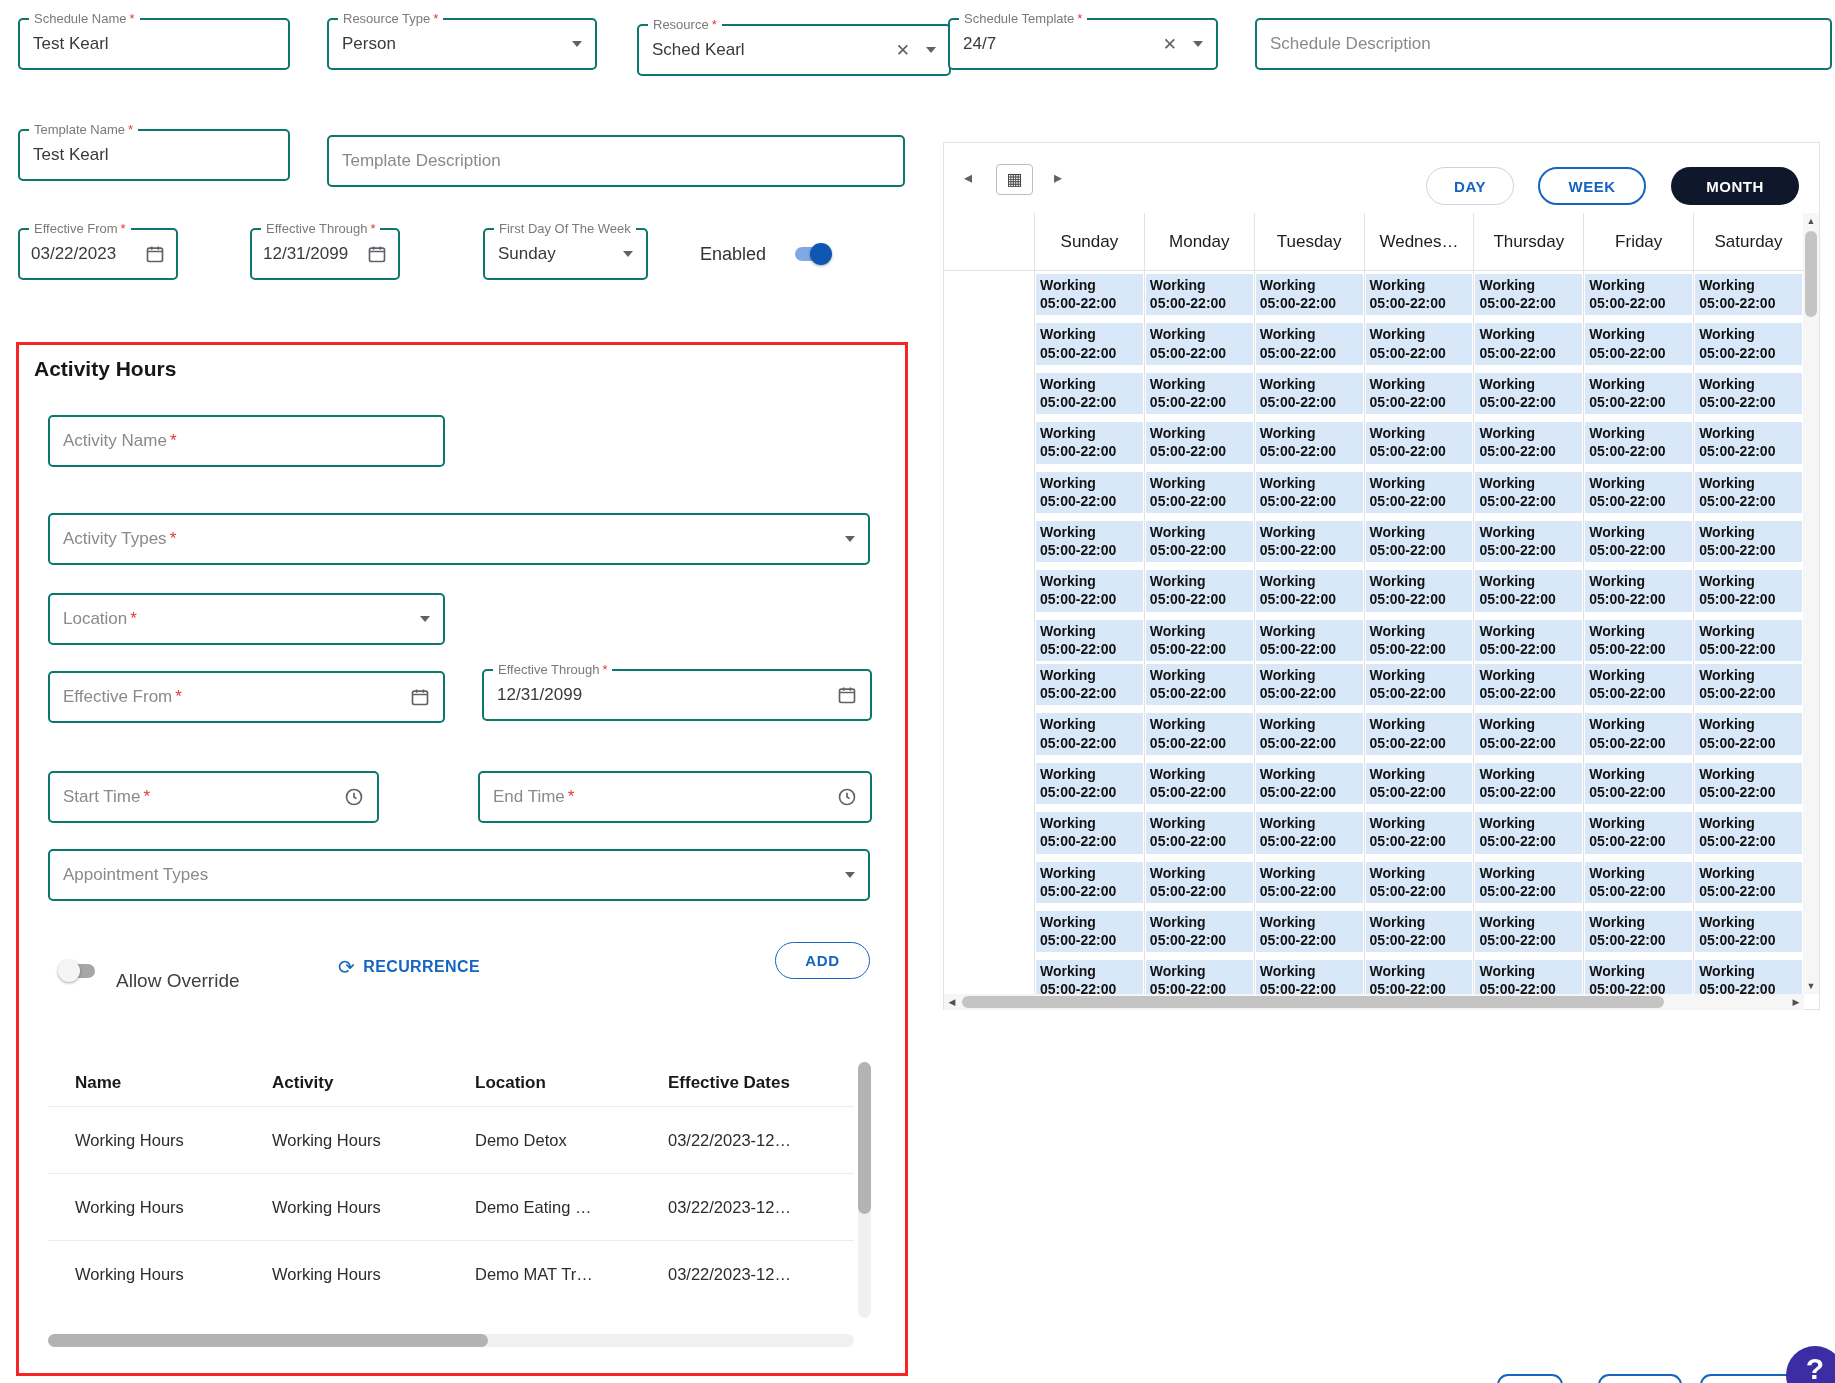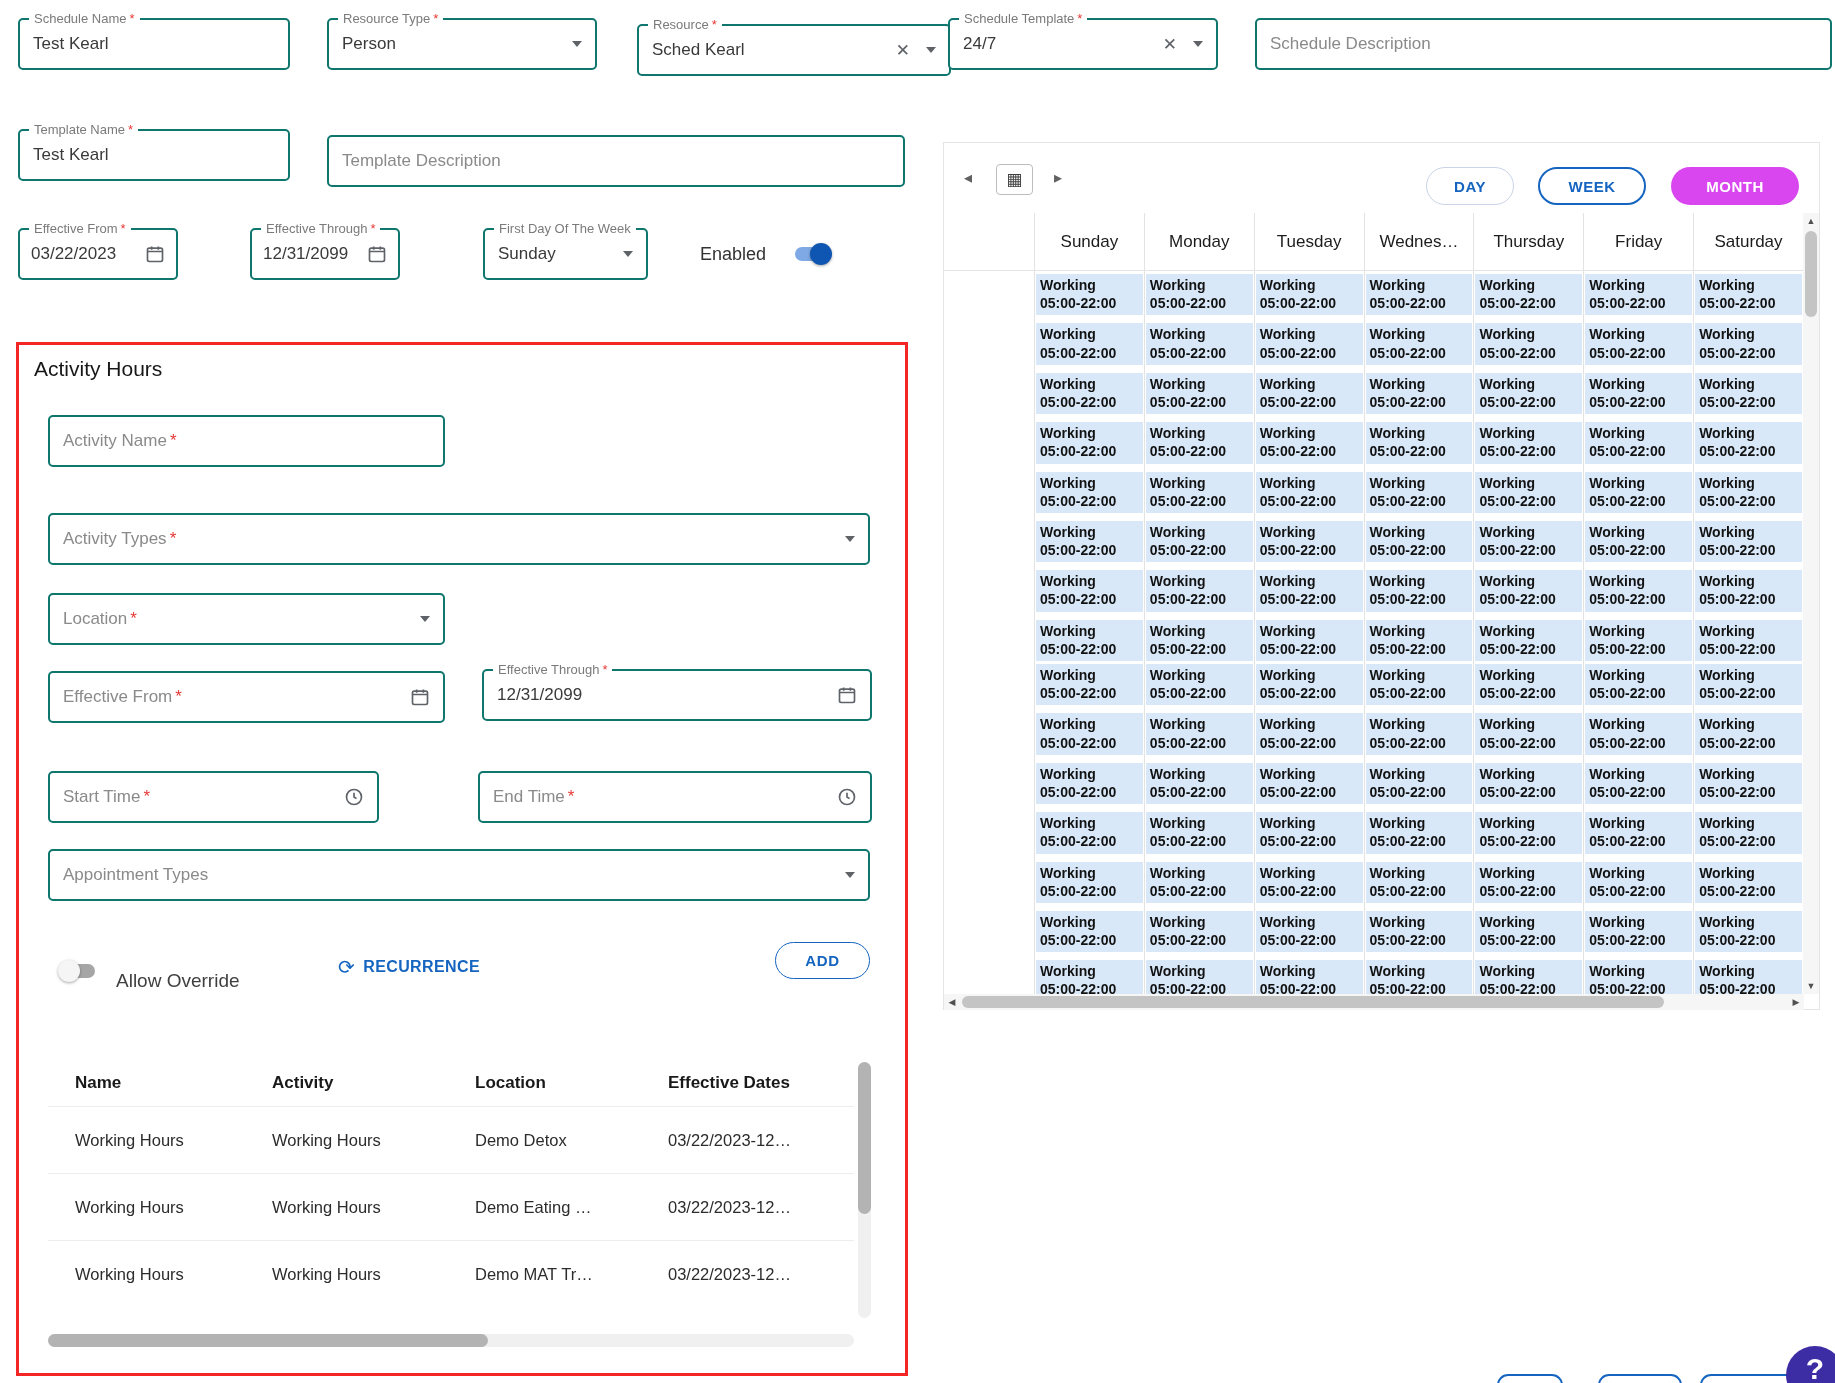--- a/index.html
+++ b/index.html
@@ -19,21 +19,21 @@
 
 .switch{position:relative;display:inline-block;width:40px;height:22px;flex:0 0 auto;cursor:pointer}
 .switch .track{position:absolute;left:3px;top:4px;width:34px;height:14px;border-radius:7px;background:#a6a6a6}
 .switch .knob{position:absolute;top:0;left:0;width:22px;height:22px;border-radius:50%;background:#f5f5f5;box-shadow:0 1px 3px rgba(0,0,0,.35)}
 .switch.on .track{background:#7fa9e4}
 .switch.on .knob{left:18px;background:#0f55b2}
 .enabled-row{position:absolute;left:700px;top:228px;height:52px;display:flex;align-items:center;gap:26px}
 .lbl-lg{font-size:18px;color:#333}
 
 .panel-red{position:absolute;left:16px;top:342px;width:892px;height:1034px;border:3px solid #f42525;background:#fff}
-.panel-title{position:absolute;left:34px;top:357px;font-size:21px;font-weight:normal;color:#171717}
+.panel-title{position:absolute;left:34px;top:357px;font-size:21px;font-weight:bold;color:#171717}
 .link-blue{position:absolute;color:#1565c0;font-weight:bold;font-size:16px;letter-spacing:.4px;display:flex;align-items:center;gap:8px;cursor:pointer}
 .recur-icn{font-size:20px;font-weight:normal}
 .btn-add{position:absolute;left:775px;top:942px;width:95px;height:37px;border:1px solid #1565c0;border-radius:22px;background:#fff;color:#1565c0;font-weight:bold;font-size:15px;letter-spacing:.6px;display:flex;align-items:center;justify-content:center;cursor:pointer;font-family:inherit}
 .ovr-label{position:absolute;left:116px;top:970px;font-size:19px;color:#3f3f3f}
 
 .atable{position:absolute;left:48px;top:1060px;width:806px}
 .athead,.atrow{display:grid;grid-template-columns:197px 203px 193px 1fr;align-items:center;padding-left:27px}
 .athead{height:46px}
 .ath-cell{font-weight:bold;font-size:17px;color:#191919}
 .atrow{height:67px;border-top:1px solid #ededed;cursor:pointer}
@@ -41,21 +41,21 @@
 .sb-v{position:absolute;border-radius:7px;background:#f0f0f0}
 .sb-thumb{position:absolute;background:#b3b3b3;border-radius:7px;cursor:pointer}
 
 .calendar{position:absolute;left:943px;top:142px;width:877px;height:868px;border:1px solid #e4e4e4;background:#fff}
 .nav-arrow{position:absolute;font-size:16px;color:#616161;cursor:pointer;line-height:1}
 .grid-btn{position:absolute;left:52px;top:21px;width:37px;height:31px;border:1px solid #bdbdbd;border-radius:4px;background:#fff;display:flex;align-items:center;justify-content:center;cursor:pointer}
 .grid-glyph{font-size:17px;color:#3f3f3f;line-height:1}
 .vbtn{position:absolute;top:24px;height:38px;border-radius:19px;background:#fff;font-weight:bold;font-size:15px;letter-spacing:.5px;display:flex;align-items:center;justify-content:center;cursor:pointer;font-family:inherit;color:#1565c0}
 .vbtn.day{left:482px;width:88px;border:1px solid #c9d4e8}
 .vbtn.week{left:594px;width:108px;border:2px solid #1565c0}
-.vbtn.month{left:727px;width:128px;border:none;background:#d946ef;color:#fff}
+.vbtn.month{left:727px;width:128px;border:none;background:#0f172a;color:#fff}
 .cal-scroll{position:absolute;left:0;top:70px;width:859px;height:781px;overflow:hidden}
 .cal-wd-row,.cal-block,.cal-date-row{display:grid;grid-template-columns:90px repeat(7,1fr)}
 .cal-wd{height:57px;display:flex;align-items:center;justify-content:center;font-size:17px;color:#1c1c1c;border-left:1px solid #e3e3e3;white-space:nowrap;overflow:hidden}
 .cal-wd-row{border-bottom:1px solid #e3e3e3}
 .weekcol{border-left:none !important}
 .cal-col{border-left:1px solid #e3e3e3;display:flex;flex-direction:column;gap:8px;padding:3px 1px 0}
 .chip{background:#d8e8f8;padding:2px 2px 3px 4px;overflow:hidden;cursor:pointer;flex:0 0 auto}
 .chip-t,.chip-s{font-size:14px;font-weight:bold;line-height:1.3;color:#121212;white-space:nowrap}
 .cal-date-row{height:30px;border-top:1px solid #d9d9d9}
 .cal-date{display:flex;align-items:center;justify-content:center;font-size:15px;color:#222;border-left:1px solid #e3e3e3;cursor:pointer}

